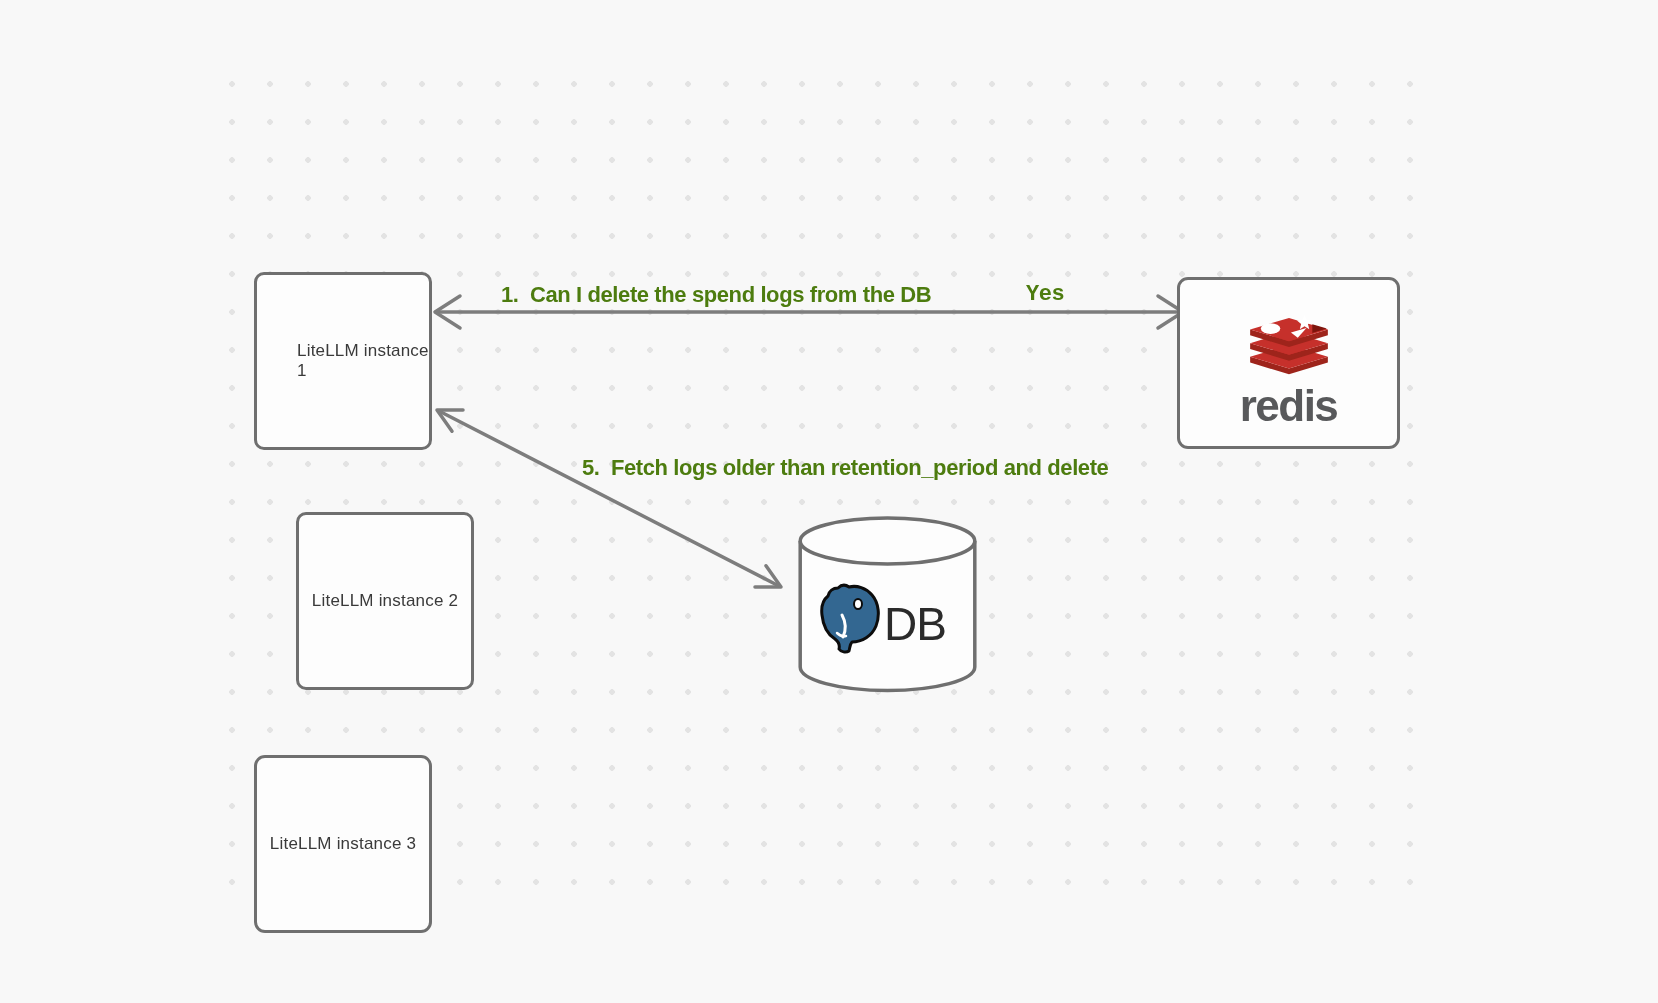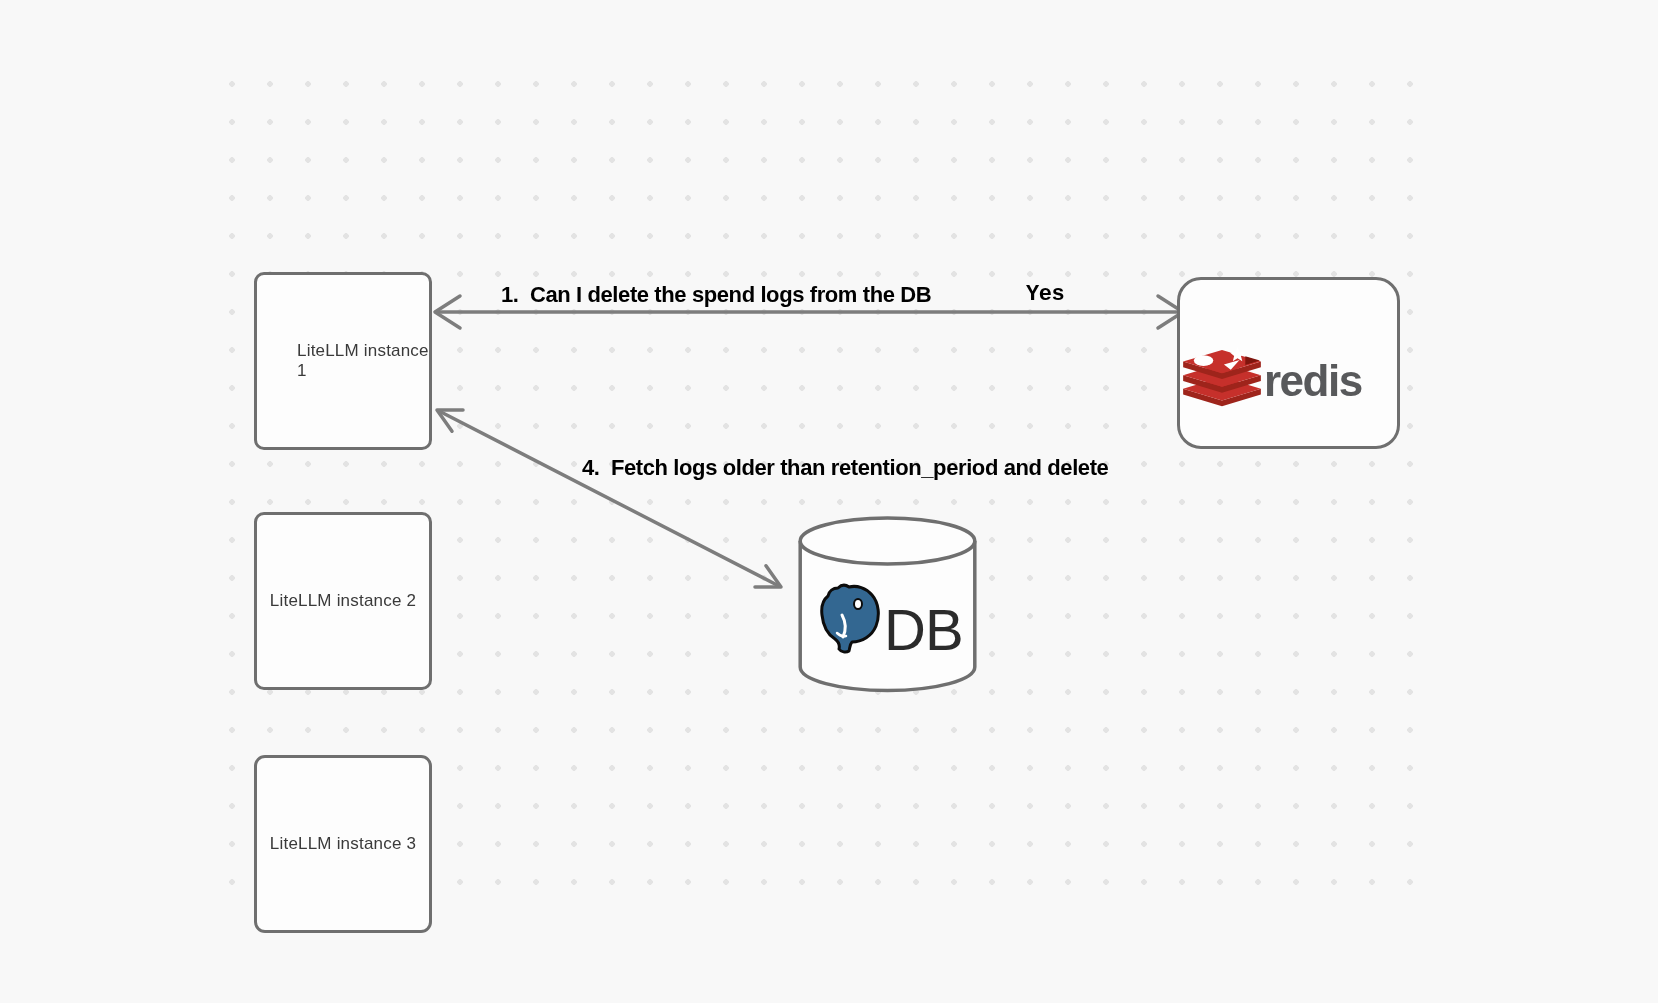--- a/index.html
+++ b/index.html
@@ -26,44 +26,44 @@
   .node {
     position:absolute; z-index:2;
     background:#fdfdfd;
     border:3.5px solid #6f6f6f;
     border-radius:10px;
     display:flex; align-items:center; justify-content:center;
     color:#3a3a3a; font-size:17px; letter-spacing:.2px;
   }
   .node-instance { left:254px; width:178px; height:178px; }
   #inst1 { top:272px;padding-left:40px; }
-  #inst2 { top:512px; }
+  #inst2 { top:512px;margin-left:42px; }
   #inst3 { top:755px;border-radius:11px; }
   .node-redis {
     left:1177px; top:277px; width:223px; height:172px;
-    border-radius:24px;
-    flex-direction:row; justify-content:flex-start; padding-top:34px;
+    border-radius:11px;
+    flex-direction:column; justify-content:flex-start; padding-top:34px;
   }
   .redis-wordmark {
     color:#58595b; font-size:44px; font-weight:bold;
     letter-spacing:-1.5px; line-height:1; margin-top:2px;
   }
   .db-node {
     position:absolute; left:798px; top:515px; width:179px; height:179px; z-index:2;
   }
   .db-node .cyl { position:absolute; left:0; top:0; }
   .db-node .pg-logo { position:absolute; left:14px; top:66px; }
   .db-label {
     position:absolute; left:86px; top:86px;
-    font-size:58px; font-weight:500; color:#2b2b2b;
+    font-size:46px; font-weight:500; color:#2b2b2b;
     letter-spacing:-1px; line-height:1;
   }
   .arrow-label {
     position:absolute; z-index:3;
-    font-size:22px; font-weight:bold; color:#000000;
+    font-size:22px; font-weight:bold; color:#4d7c0f;
     letter-spacing:-0.4px; white-space:pre; line-height:1.2;
   }
   #label-step1 { left:501px; top:282px; }
   #label-yes   { left:1026px; top:282px;font-family:Liberation Mono, monospace; }
   #label-step2 { left:582px; top:455px; }
 </style>
 </head>
 <body>
 
 <div class="dot-grid"></div>
@@ -76,21 +76,21 @@
   </g>
   <g>
     <line x1="439" y1="411" x2="779" y2="586"></line>
     <polyline points="463,409.9 437,410 452,431.2"></polyline>
     <polyline points="755,586.9 781,587 766,565.8"></polyline>
   </g>
 </svg>
 
 <div class="arrow-label" id="label-step1">1.  Can I delete the spend logs from the DB</div>
 <div class="arrow-label" id="label-yes">Yes</div>
-<div class="arrow-label" id="label-step2">4.  Fetch logs older than retention_period and delete</div>
+<div class="arrow-label" id="label-step2">5.  Fetch logs older than retention_period and delete</div>
 
 <div class="node node-instance" id="inst1">
   <span>LiteLLM instance 1</span>
 </div>
 <div class="node node-instance" id="inst2">
   <span>LiteLLM instance 2</span>
 </div>
 <div class="node node-instance" id="inst3">
   <span>LiteLLM instance 3</span>
 </div>

